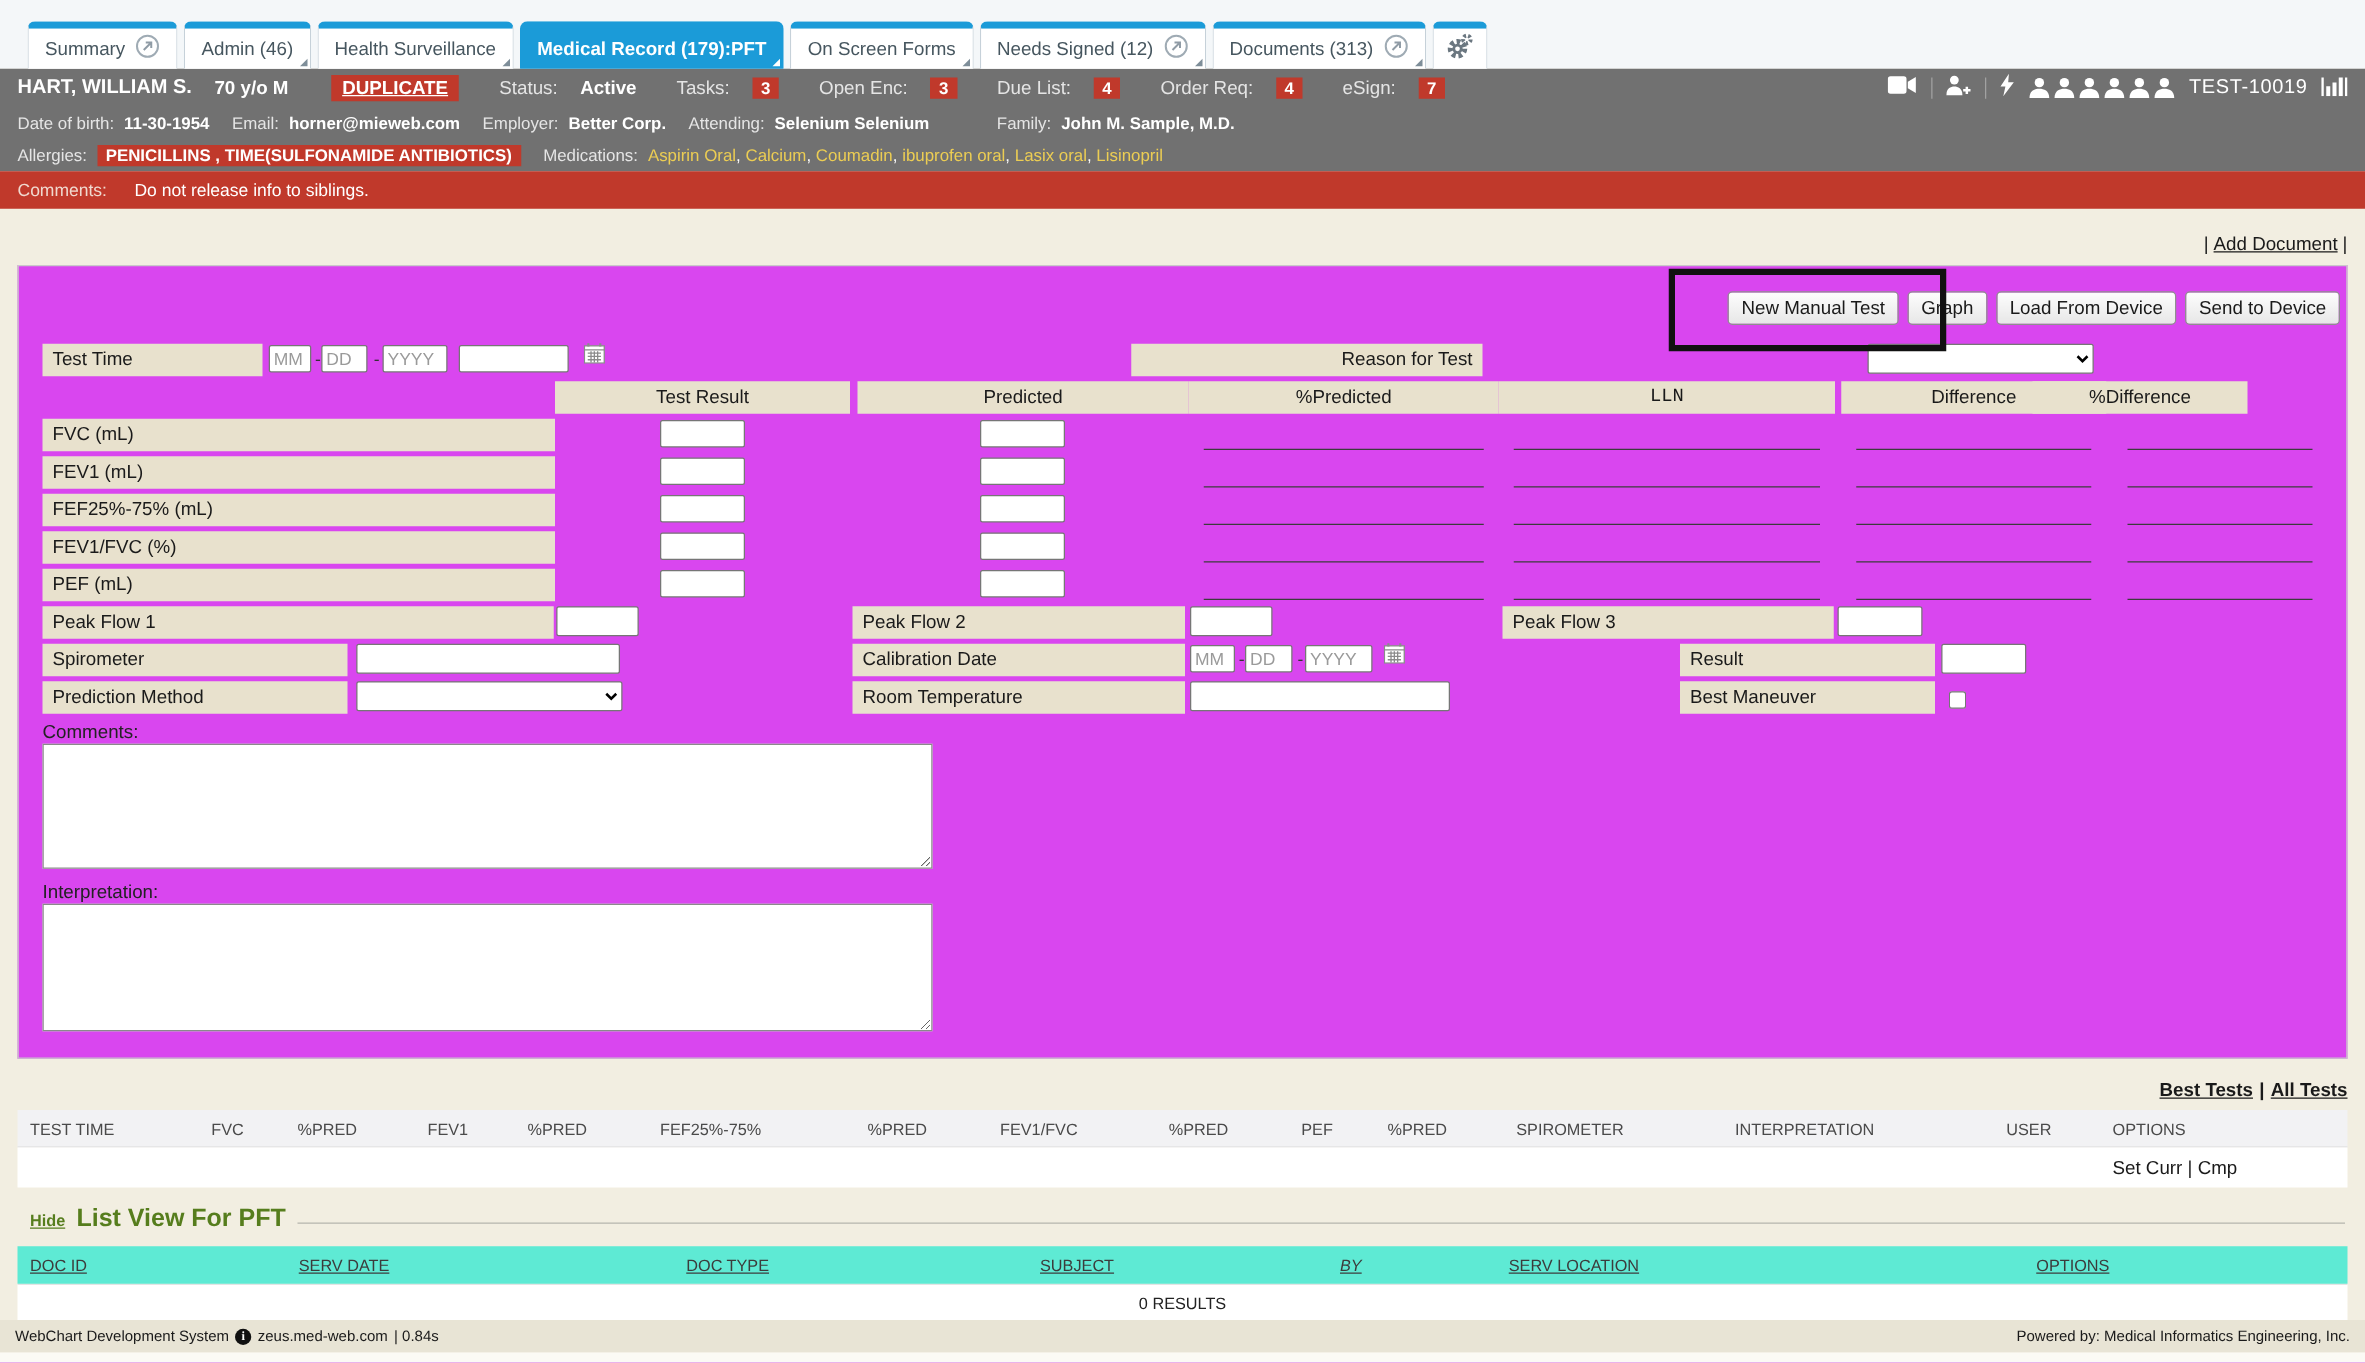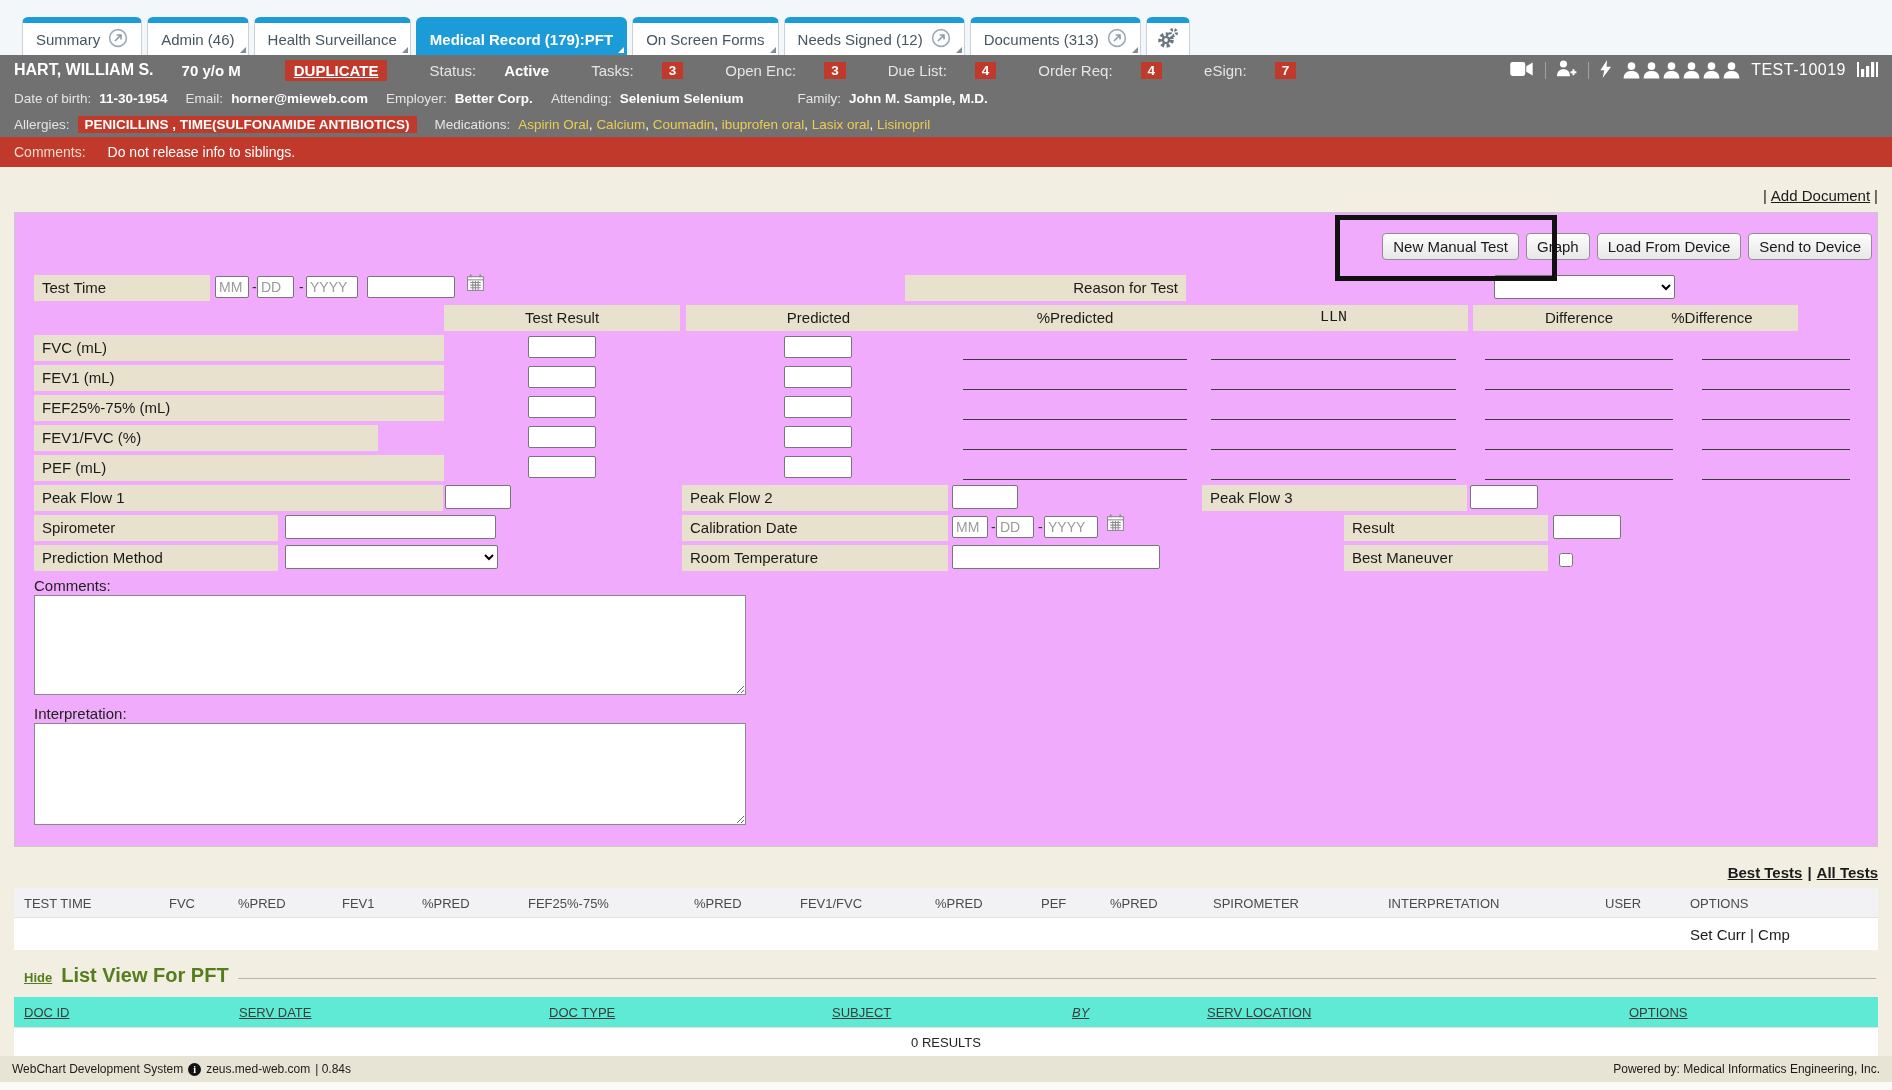--- a/index.html
+++ b/index.html
@@ -18,42 +18,42 @@
     white-space:nowrap;
   }
   .tab.fold::after { content:""; position:absolute; right:2px; bottom:2px;
     border-left:6px solid transparent; border-bottom:6px solid #7e8e99; }
   .tab.active { background:var(--accent,#1b9bd8); border-color:var(--accent,#1b9bd8); color:#fff; font-weight:bold; }
   .tab.active.fold::after { border-bottom-color:#fff; }
   .gear-tab { padding:0 9px; }
   
   .ptbar { background:var(--bar-gray,#717171); color:#fff; }
   .ptrow { display:flex; align-items:center; padding:0 14px; }
-  .ptrow1 { height:30px; font-size:15px; gap:28px; }
+  .ptrow1 { height:30px; font-size:15px; gap:18px; }
   .ptrow2, .ptrow3 { height:26px; font-size:13.5px; gap:8px; }
   .plab { color:#e5e5e5; font-weight:normal; }
   .pval { color:#fff; font-weight:bold; }
   .badge { background:var(--alert-red,#c0392b); color:#fff; font-weight:bold; padding:1px 7px; font-size:13.5px; }
   .dup { background:var(--alert-red,#c0392b); color:#fff; font-weight:bold; padding:2px 9px; text-decoration:underline; font-size:15px; }
   .allergy-chip { background:var(--alert-red,#c0392b); color:#fff; font-weight:bold; padding:1px 7px; }
   .med { color:var(--med-yellow,#eccd53); cursor:pointer; }
   .med + .med::before { content:", "; color:#fff; }
   .icongrp { margin-left:auto; display:flex; align-items:center; gap:11px; }
   .vdiv { width:1px; height:17px; background:#a2a2a2; }
   .persons { display:flex; gap:3px; }
   .chartid { font-size:16px; letter-spacing:.5px; }
   
   .combar { background:var(--alert-red,#c0392b); height:30px; display:flex; align-items:center; gap:22px; padding:0 14px; font-size:14px; }
   .combar .clab { color:#f0d9cf; }
   .combar .ctxt { color:#fff; }
   
   .adddoc { height:45px; display:flex; align-items:flex-end; justify-content:flex-end; padding:0 14px 8px 0; font-size:15px; gap:4px; }
   .adddoc a { color:#1a1a1a; text-decoration:underline; cursor:pointer; }
   
-  .card { margin:0 14px; height:635px; background:#f0abfc; border:1px solid #c9c9c9; position:relative; }
+  .card { margin:0 14px; height:635px; background:#d946ef; border:1px solid #c9c9c9; position:relative; }
   .abs { position:absolute; }
   .lbl { background:var(--cell-beige,#e8e1cd); height:26px; line-height:26px; padding-left:8px; font-size:15px; }
   .hcell { background:var(--cell-beige,#e8e1cd); height:26px; line-height:26px; text-align:center; font-size:15px; }
   .inp { border:1px solid #767676; border-radius:2px; background:#fff; height:22px; font-size:14px; padding:0 3px; font-family:"Liberation Sans",sans-serif; }
   .inp::placeholder { color:#9a9a9a; }
   .uline { position:absolute; height:0; border-bottom:1px solid #3c3c3c; }
   .btnrow { position:absolute; top:20px; right:5px; display:flex; gap:7px; }
   .btn { background:linear-gradient(#fdfdfd,#e7e7e7); border:1px solid #8f8f8f; border-radius:4px;
     padding:3px 10px; font-size:15px; color:#1a1a1a; height:27px; white-space:nowrap; cursor:pointer;
     font-family:"Liberation Sans",sans-serif; }
@@ -277,21 +277,21 @@
 
   <div class="lbl abs" style="left:19px; top:122px; width:410px;">FVC (mL)</div>
   <input class="inp abs" style="left: 513px; top: 123px; width: 68px;">
   <input class="inp abs" style="left: 769px; top: 123px; width: 68px;">
   <div class="lbl abs" style="left:19px; top:152px; width:410px;">FEV1 (mL)</div>
   <input class="inp abs" style="left: 513px; top: 153px; width: 68px;">
   <input class="inp abs" style="left: 769px; top: 153px; width: 68px;">
   <div class="lbl abs" style="left:19px; top:182px; width:410px;">FEF25%-75% (mL)</div>
   <input class="inp abs" style="left: 513px; top: 183px; width: 68px;">
   <input class="inp abs" style="left: 769px; top: 183px; width: 68px;">
-  <div class="lbl abs" style="left:19px; top:212px; width:344px;">FEV1/FVC (%)</div>
+  <div class="lbl abs" style="left:19px; top:212px; width:410px;">FEV1/FVC (%)</div>
   <input class="inp abs" style="left: 513px; top: 213px; width: 68px;">
   <input class="inp abs" style="left: 769px; top: 213px; width: 68px;">
   <div class="lbl abs" style="left:19px; top:242px; width:410px;">PEF (mL)</div>
   <input class="inp abs" style="left: 513px; top: 243px; width: 68px;">
   <input class="inp abs" style="left: 769px; top: 243px; width: 68px;">
 
   <div class="uline" style="left:948px; top:146px; width:224px;"></div>
     <div class="uline" style="left:1196px; top:146px; width:245px;"></div>
     <div class="uline" style="left:1470px; top:146px; width:188px;"></div>
     <div class="uline" style="left:1687px; top:146px; width:148px;"></div>

